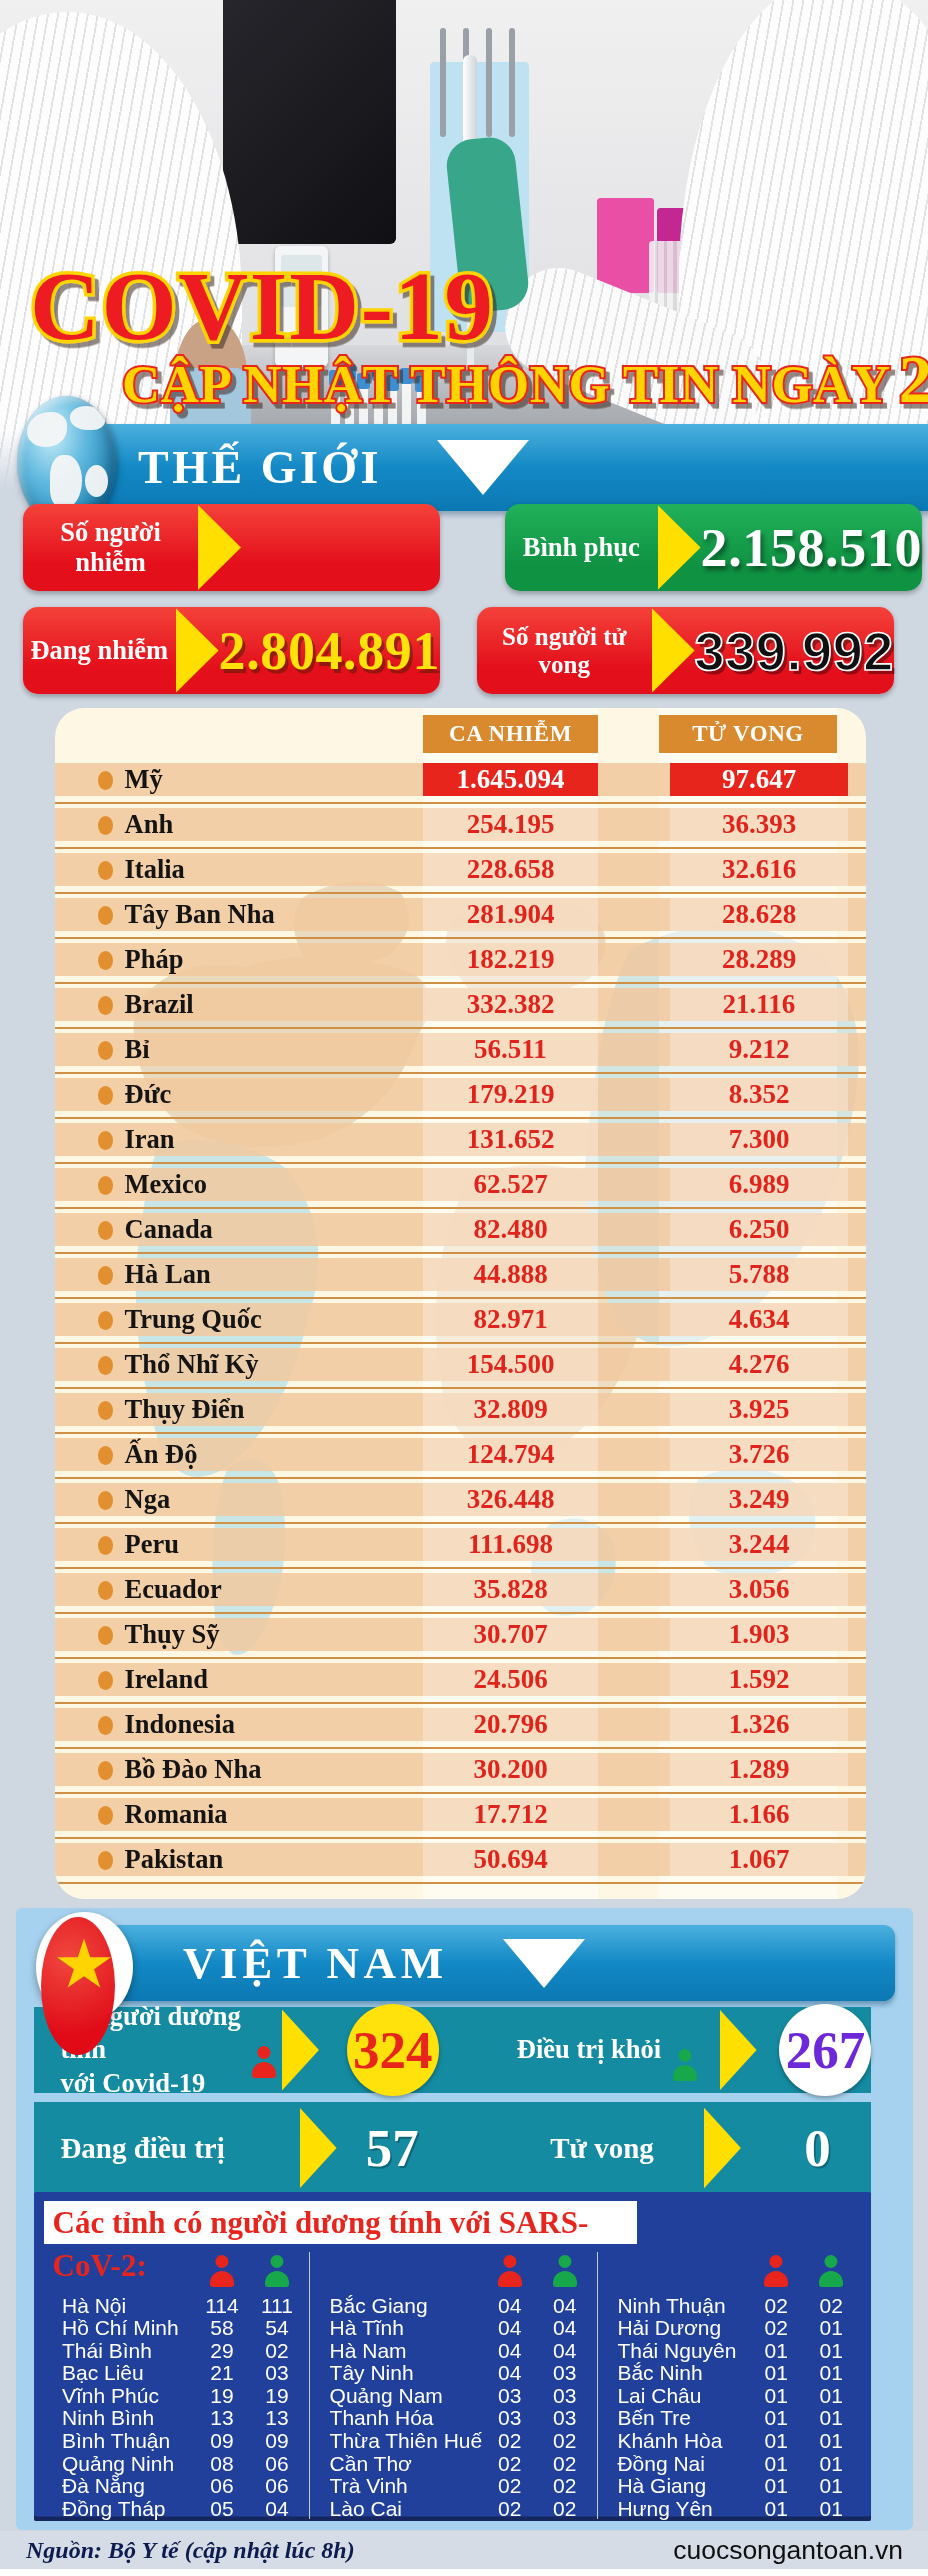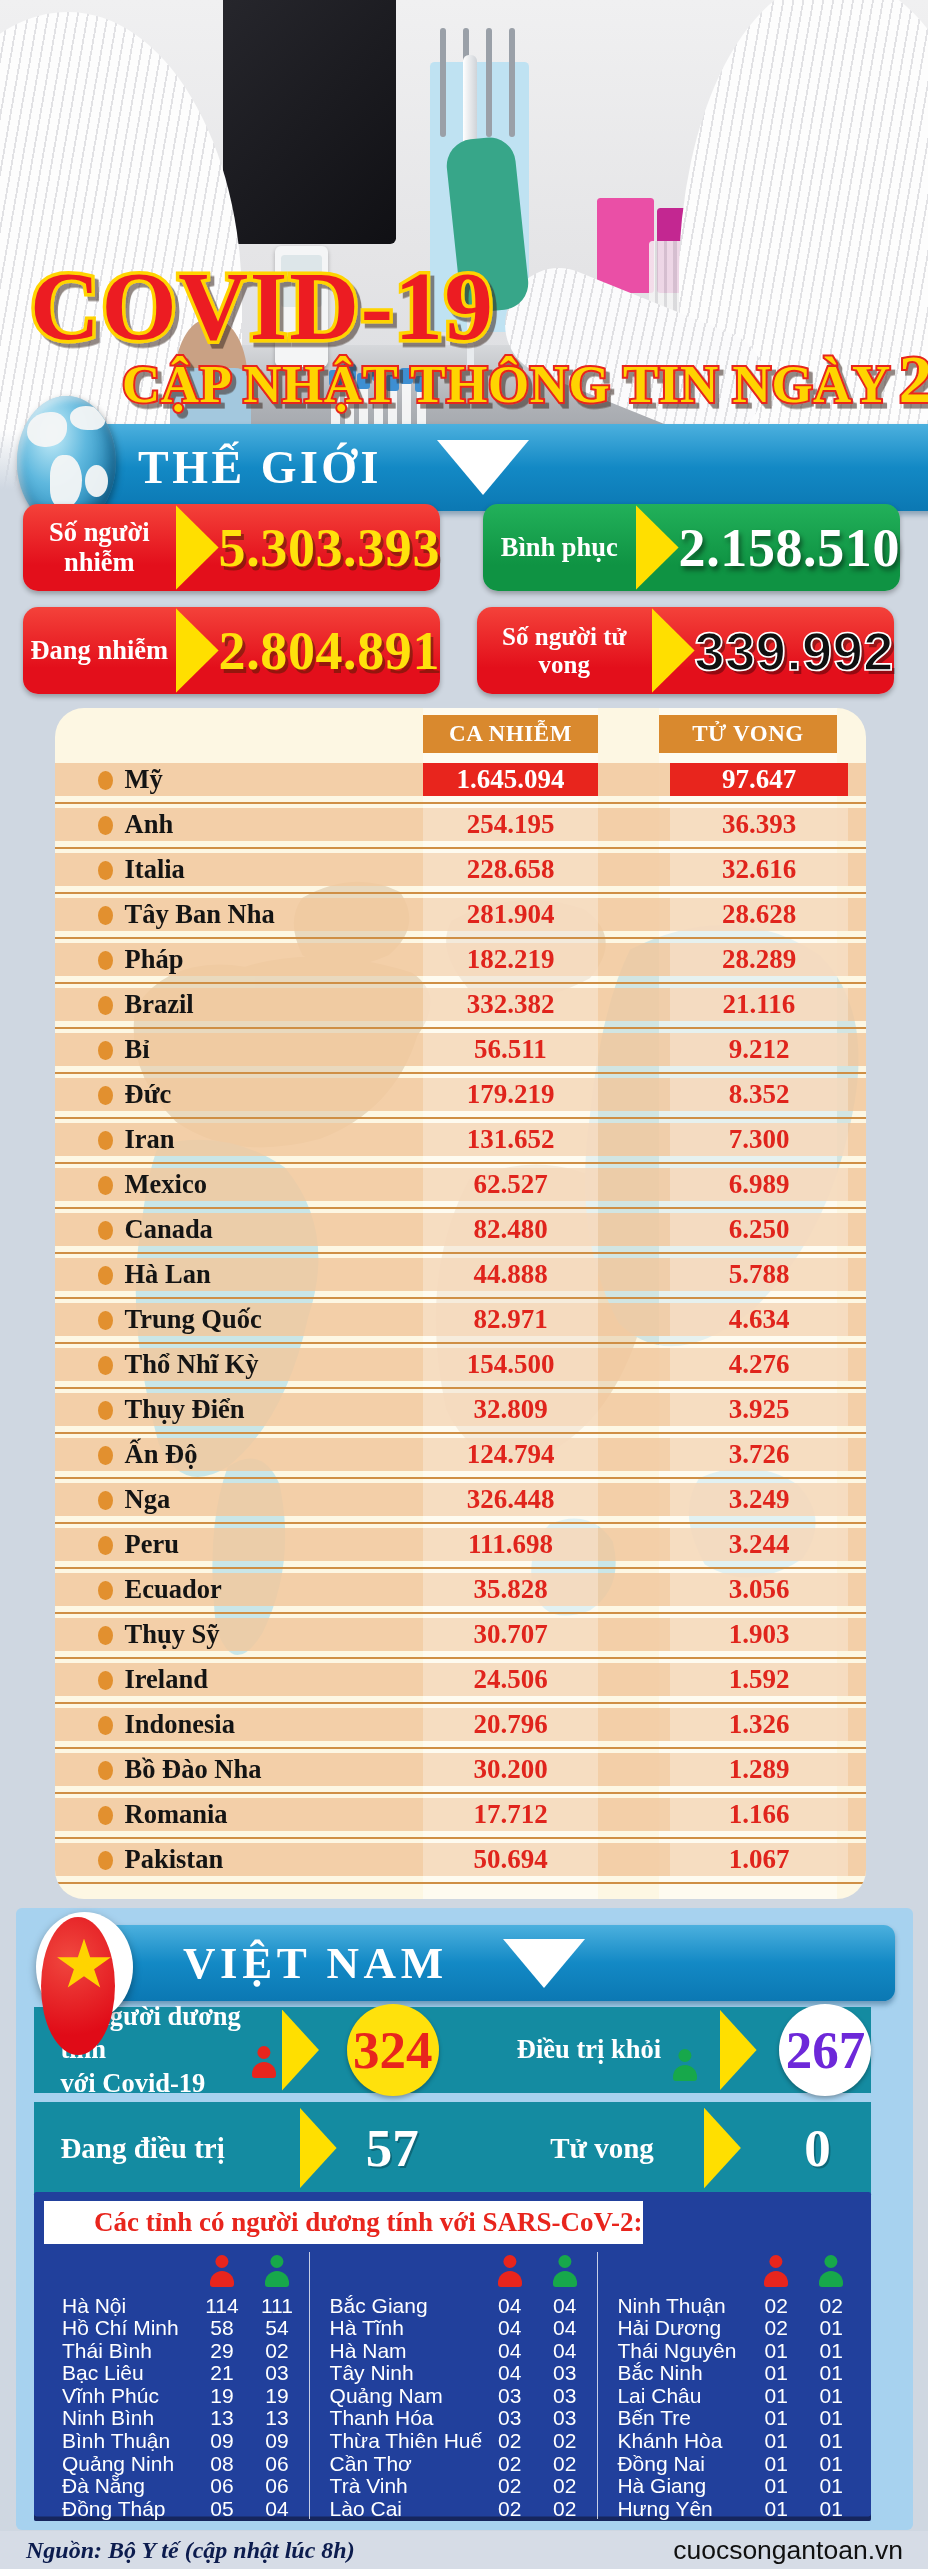--- a/index.html
+++ b/index.html
@@ -105,21 +105,21 @@
   .circle.white{background:#fff;color:#6d28d9;}
   .bignum{font-size:53px;color:#ffffff;text-shadow:1.7px 2.3px 0 rgba(0,40,50,.35);}
   .person{position:relative;width:24px;height:32px;display:inline-block;flex:0 0 auto;}
   .person::before{content:"";position:absolute;left:50%;transform:translateX(-50%);top:0;width:13.2px;height:13.2px;border-radius:50%;background:currentColor;}
   .person::after{content:"";position:absolute;left:0;bottom:0;width:24px;height:16px;border-radius:12px 12px 2.9px 2.9px;background:currentColor;}
   .person.red{color:#e8251d;}  .person.green{color:#17a84b;}
   
   .prov{position:absolute;left:18.4px;top:284px;width:837px;height:329px;background:#21409c;border-radius:2.3px;
         box-shadow:inset 0 -4.6px 0 #16265e;}
   .prov-title{position:absolute;left:9.2px;top:9.2px;width:584px;height:43px;background:#fff;color:#e8251d;
-        font-weight:bold;font-size:27px;line-height:43px;padding-left:15px;text-align:right;}
+        font-weight:bold;font-size:31px;line-height:43px;padding-left:9px;}
   .pv-groups{position:absolute;left:8px;right:8px;top:60px;bottom:12.6px;display:grid;grid-template-columns:1fr 1fr 1fr;z-index:1;}
   .pv-col{padding:0 4.6px;}
   .pv-col + .pv-col{border-left:1.2px solid rgba(255,255,255,.75);}
   .pv-icons{display:grid;grid-template-columns:1fr 55px 55px;height:38px;align-items:center;justify-items:center;margin-bottom:3.5px;}
   .pv-row{display:grid;grid-template-columns:1fr 55px 55px;height:22px;margin-bottom:0.6px;align-items:center;
           font-family:"Liberation Sans","DejaVu Sans",sans-serif;font-size:21px;color:#fff;}
   .pv-name{padding-left:15px;white-space:nowrap;}
   .pv-n{text-align:center;}
   
   .footer{position:absolute;left:0;top:2531px;width:929px;height:38px;background:#d6dce6;
@@ -181,23 +181,22 @@
   <div class="globe">
     <i style="left:10.4px;top:16px;width:40px;height:35px;border-radius:60% 40% 55% 45%;"></i>
     <i style="left:53px;top:10.4px;width:35px;height:24px;border-radius:50% 60% 40% 55%;"></i>
     <i style="left:33px;top:59px;width:32px;height:53px;border-radius:45% 55% 60% 40%;"></i>
     <i style="left:68px;top:69px;width:23px;height:32px;border-radius:55%;"></i>
   </div>
 
   <div class="sbox red" style="left:23px;top:504px;">
     <div class="lbl">Số người nhiễm</div>
     <div class="arrow"></div>
-    <div class="val v-yellow">5.303.393</div>
-  </div>
-  <div class="sbox green" style="left:483px;top:504px;">
+  </div>
+  <div class="sbox green" style="left:505px;top:504px;">
     <div class="lbl">Bình phục</div>
     <div class="arrow"></div>
     <div class="val v-white">2.158.510</div>
   </div>
   <div class="sbox red" style="left:23px;top:607px;">
     <div class="lbl">Đang nhiễm</div>
     <div class="arrow"></div>
     <div class="val v-yellow">2.804.891</div>
   </div>
   <div class="sbox red" style="left:477px;top:607px;">

